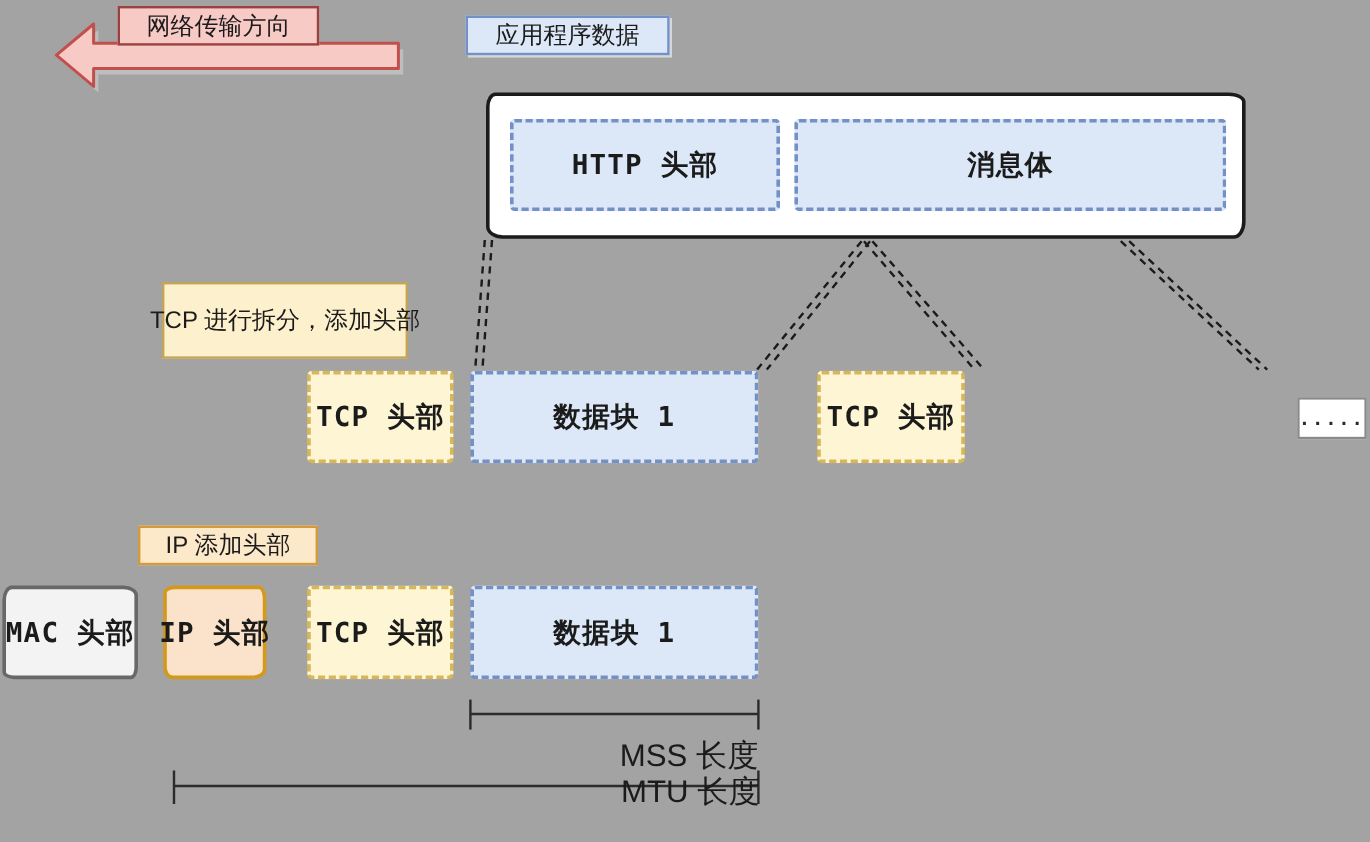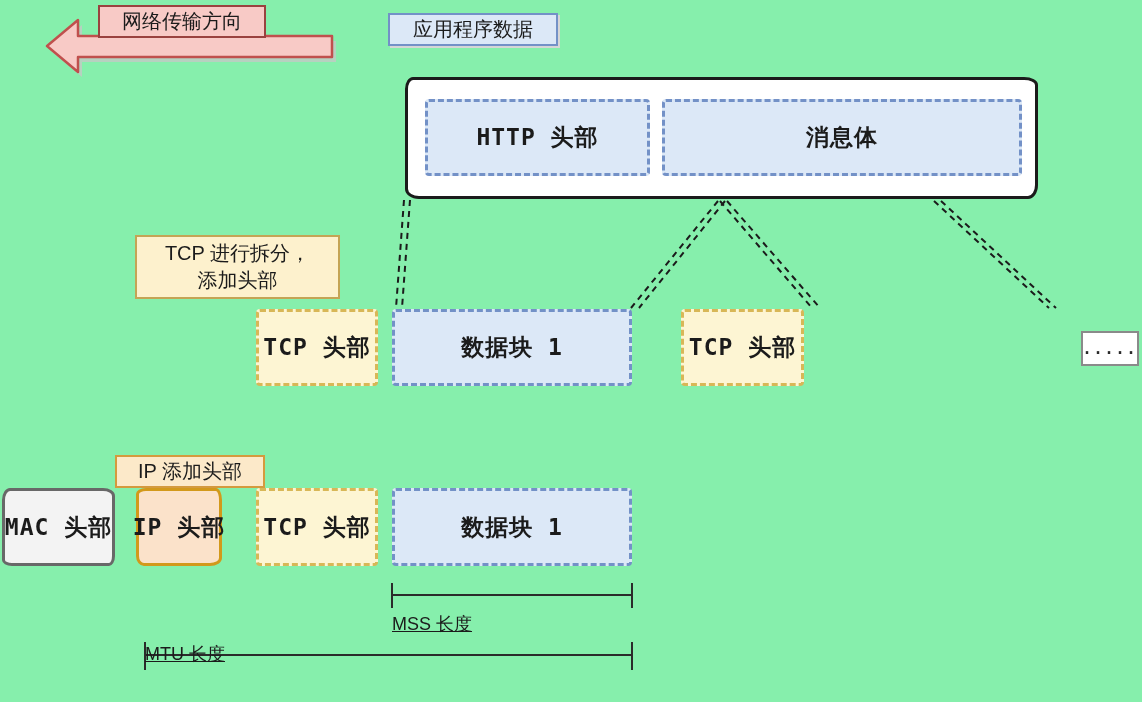--- a/index.html
+++ b/index.html
@@ -1,17 +1,17 @@
 <!DOCTYPE html>
 <html style="--ink: #1b1b1b; --pink-fill: #f8cac6; --pink-border: #c0504d; --pink-note-border: #9a423f; --blue-fill: #dce8f7; --blue-border: #7391c7; --yellow-fill: #fdf5d3; --yellow-border: #d8b757; --note-yellow-fill: #fdf1cd; --note-yellow-border: #c4a455; --orange-fill: #fbe2ca; --orange-border: #d2991b; --note-orange-fill: #fce9c9; --note-orange-border: #d49a3e; --gray-fill: #f3f3f3; --gray-border: #686868;"><head>
 <meta charset="utf-8">
 <style>
   html, body { margin:0; padding:0; background:#ffffff; }
   .stage {
-    position:relative; width:1142px; height:702px; background:#86efac;
+    position:relative; width:1142px; height:702px; background:#a3a3a3;
     font-family:"Liberation Sans","DejaVu Sans",sans-serif;
     color:var(--ink); overflow:hidden;
   }
   .abs { position:absolute; box-sizing:border-box; }
   .svg-layer { position:absolute; left:0; top:0; z-index:0; }
   .layer1 { z-index:1; }
 
   
   .box {
     display:flex; align-items:center; justify-content:center;
@@ -40,21 +40,21 @@
     background:#ffffff; border:3px solid var(--ink);
     border-radius:8px 14px 10px 14px / 12px 8px 14px 10px;
   }
   .ellipsis-box {
     background:#ffffff; border:2px solid #8a8a8a;
     display:flex; align-items:center; justify-content:center;
     font-family:"DejaVu Sans Mono","DejaVu Sans",sans-serif;
     font-weight:700; font-size:15px; letter-spacing:2px; color:#2a2a2a;
   }
   .measure-label {
-    position:absolute; text-align:left; font-size:18px; color:var(--ink); white-space:nowrap;text-decoration:underline;
+    position:absolute; text-align:right; font-size:26px; color:var(--ink); white-space:nowrap;
   }
 
   .connector { stroke:var(--ink); stroke-width:2; stroke-dasharray:6 5; fill:none; }
   .measure   { stroke:#2b2b2b; stroke-width:2; fill:none; }
   .arrow-main   { fill:var(--pink-fill); stroke:var(--pink-border); stroke-width:2.5; stroke-linejoin:round; }
   .arrow-shadow { fill:#c7c7c7; opacity:0.75; }
 </style>
 </head>
 <body>
 
@@ -93,31 +93,31 @@
 
   <div class="abs layer1 note note-pink" style="left:98px; top:5px; width:168px; height:33px;">网络传输方向</div>
 
   <div class="abs layer1 bigbox" style="left:405px; top:77px; width:633px; height:122px;">
     <div class="abs box dash-blue" style="left:17px; top:19px; width:225px; height:77px;">HTTP 头部</div>
     <div class="abs box dash-blue" style="left:254px; top:19px; width:360px; height:77px;">消息体</div>
   </div>
 
   <div class="abs layer1 note note-blue" style="left:388px; top:13px; width:170px; height:33px;">应用程序数据</div>
 
-  <div class="abs layer1 note note-yellow" style="left:135px; top:235px; width:205px; height:64px; flex-direction:column; line-height:27px;">
+  <div class="abs layer1 note note-yellow" style="left:135px; top:235px; width:205px; height:64px; flex-direction:row; line-height:27px;">
     <span>TCP 进行拆分，</span>
     <span>添加头部</span>
   </div>
 
   <div class="abs layer1 box dash-yellow" style="left:256px; top:309px; width:122px; height:77px;">TCP 头部</div>
   <div class="abs layer1 box dash-blue" style="left:392px; top:309px; width:240px; height:77px;">数据块 1</div>
   <div class="abs layer1 box dash-yellow" style="left:681px; top:309px; width:123px; height:77px;">TCP 头部</div>
   <div class="abs layer1 ellipsis-box" style="left:1081px; top:331px; width:58px; height:35px;">.....</div>
 
-  <div class="abs layer1 note note-orange" style="left:115px; top:438px; width:150px; height:33px;margin-top:17px;">IP 添加头部</div>
+  <div class="abs layer1 note note-orange" style="left:115px; top:438px; width:150px; height:33px;">IP 添加头部</div>
 
   <div class="abs layer1 box solid-gray" style="left:2px; top:488px; width:113px; height:78px;">MAC 头部</div>
   <div class="abs layer1 box solid-orange" style="left:136px; top:488px; width:86px; height:78px;">IP 头部</div>
   <div class="abs layer1 box dash-yellow" style="left:256px; top:488px; width:122px; height:78px;">TCP 头部</div>
   <div class="abs layer1 box dash-blue" style="left:392px; top:488px; width:240px; height:78px;">数据块 1</div>
 
   <div class="measure-label layer1" style="left:392px; top:612px; width:240px;">MSS 长度</div>
   <div class="measure-label layer1" style="left:145px; top:642px; width:488px;">MTU 长度</div>
 
 </div>

